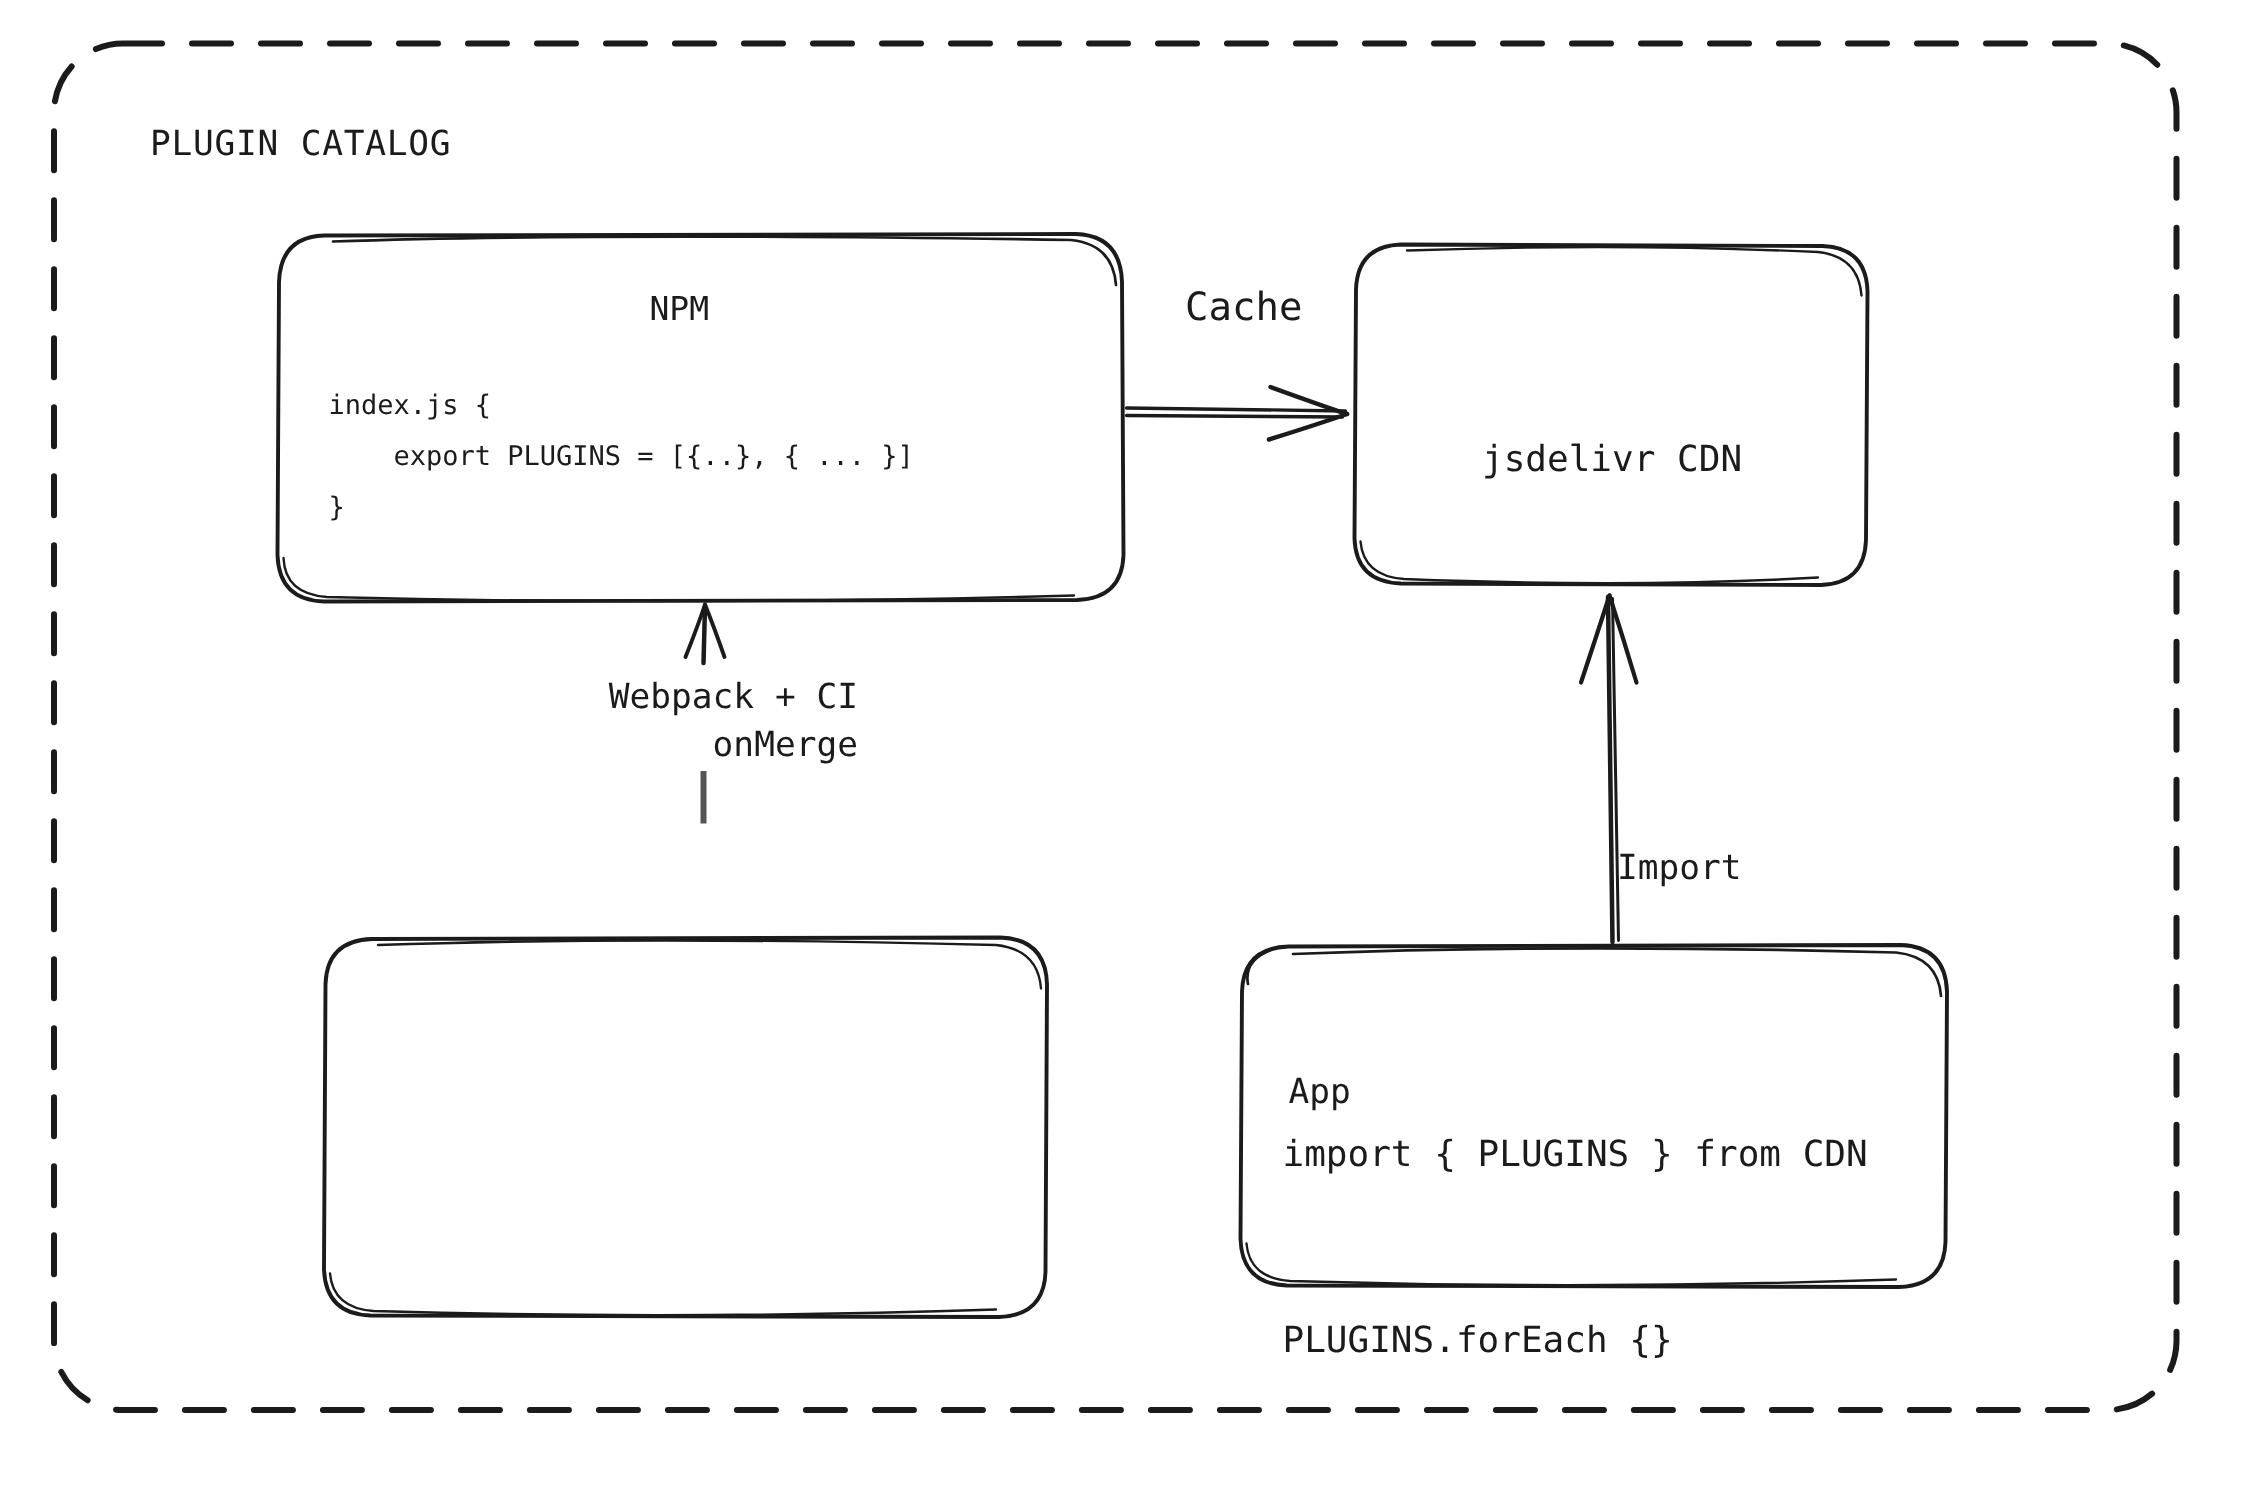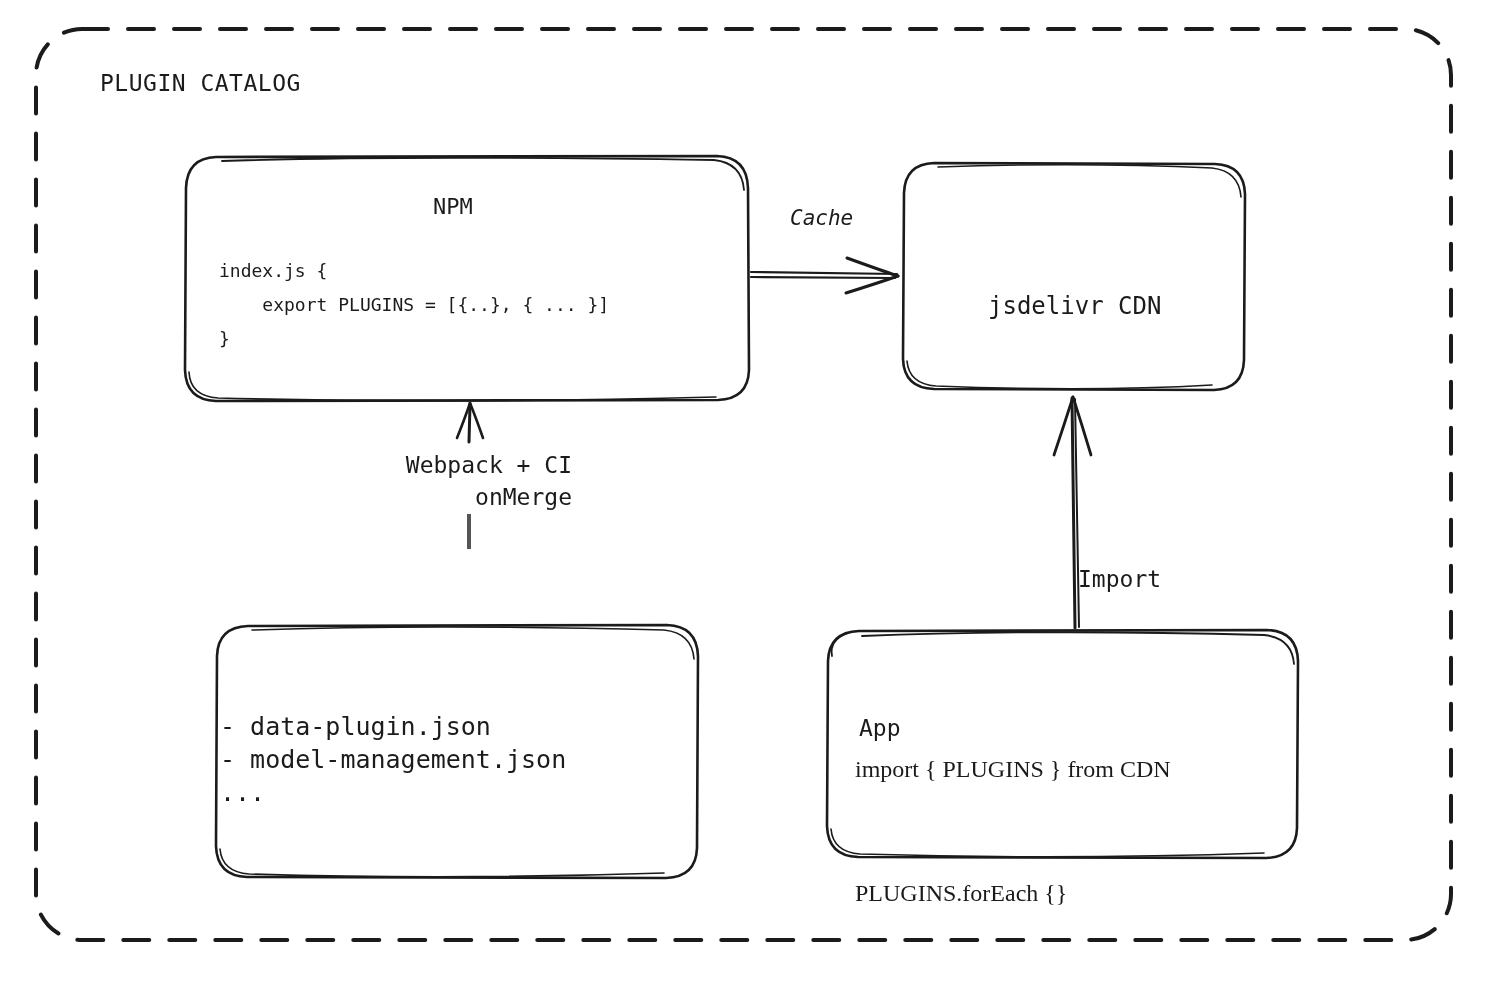--- a/index.html
+++ b/index.html
@@ -30,21 +30,21 @@
   .txt {
     position: absolute;
     white-space: pre;
     line-height: 1.0;
     color: #1b1b1b;
   }
 
   
   #outer-title {
     left: 100px;
-    top: 72px;
+    top: 85px;
     font-size: 23px;
     letter-spacing: 0.5px;
   }
 
   
   #npm-title {
     left: 433px;
     top: 196px;
     font-size: 22px;
   }
@@ -59,23 +59,22 @@
   #cdn-title {
     left: 988px;
     top: 265px;
     font-size: 24px;
     margin-top: 29px;
   }
 
   
   #cache-label {
     left: 790px;
-    top: 208px;
-    font-size: 21px;
-    font-style: italic;
+    top: 192px;
+    font-size: 26px;
   }
   #webpack-label {
     left: 372px;
     top: 449px;
     font-size: 23px;
     line-height: 32px;
     text-align: right;
     width: 200px;
   }
   #import-label {
@@ -103,21 +102,20 @@
     left: 859px;
     top: 682px;
     font-size: 23px;
     margin-top: 35px;
   }
   #app-code {
     left: 855px;
     top: 738px;
     font-size: 24px;
     line-height: 62px;
-    font-family: Liberation Serif, serif;
   }
 </style>
 </head>
 <body>
 
 <div id="canvas">
 
   <svg class="svg-layer" viewBox="0 0 1506 1002">
 
     <rect x="36" y="29" width="1415" height="911" rx="46" ry="46" fill="none" stroke="#1b1b1b" stroke-width="4" stroke-dasharray="26 20" stroke-linecap="round"></rect>
@@ -180,23 +178,20 @@
   <div class="txt" id="cdn-title">jsdelivr CDN</div>
 
   <div class="txt" id="cache-label">Cache</div>
 
   <div class="txt" id="webpack-label">Webpack + CI
 onMerge</div>
 
   <div class="txt" id="import-label">Import</div>
 
 
-  <div class="txt" id="repo-list">- data-plugin.json
-- model-management.json
-...</div>
 
   <div class="txt" id="app-title">App</div>
 
   <div class="txt" id="app-code">import { PLUGINS } from CDN
 
 PLUGINS.forEach {}</div>
 
 </div>
 
 </body></html>

